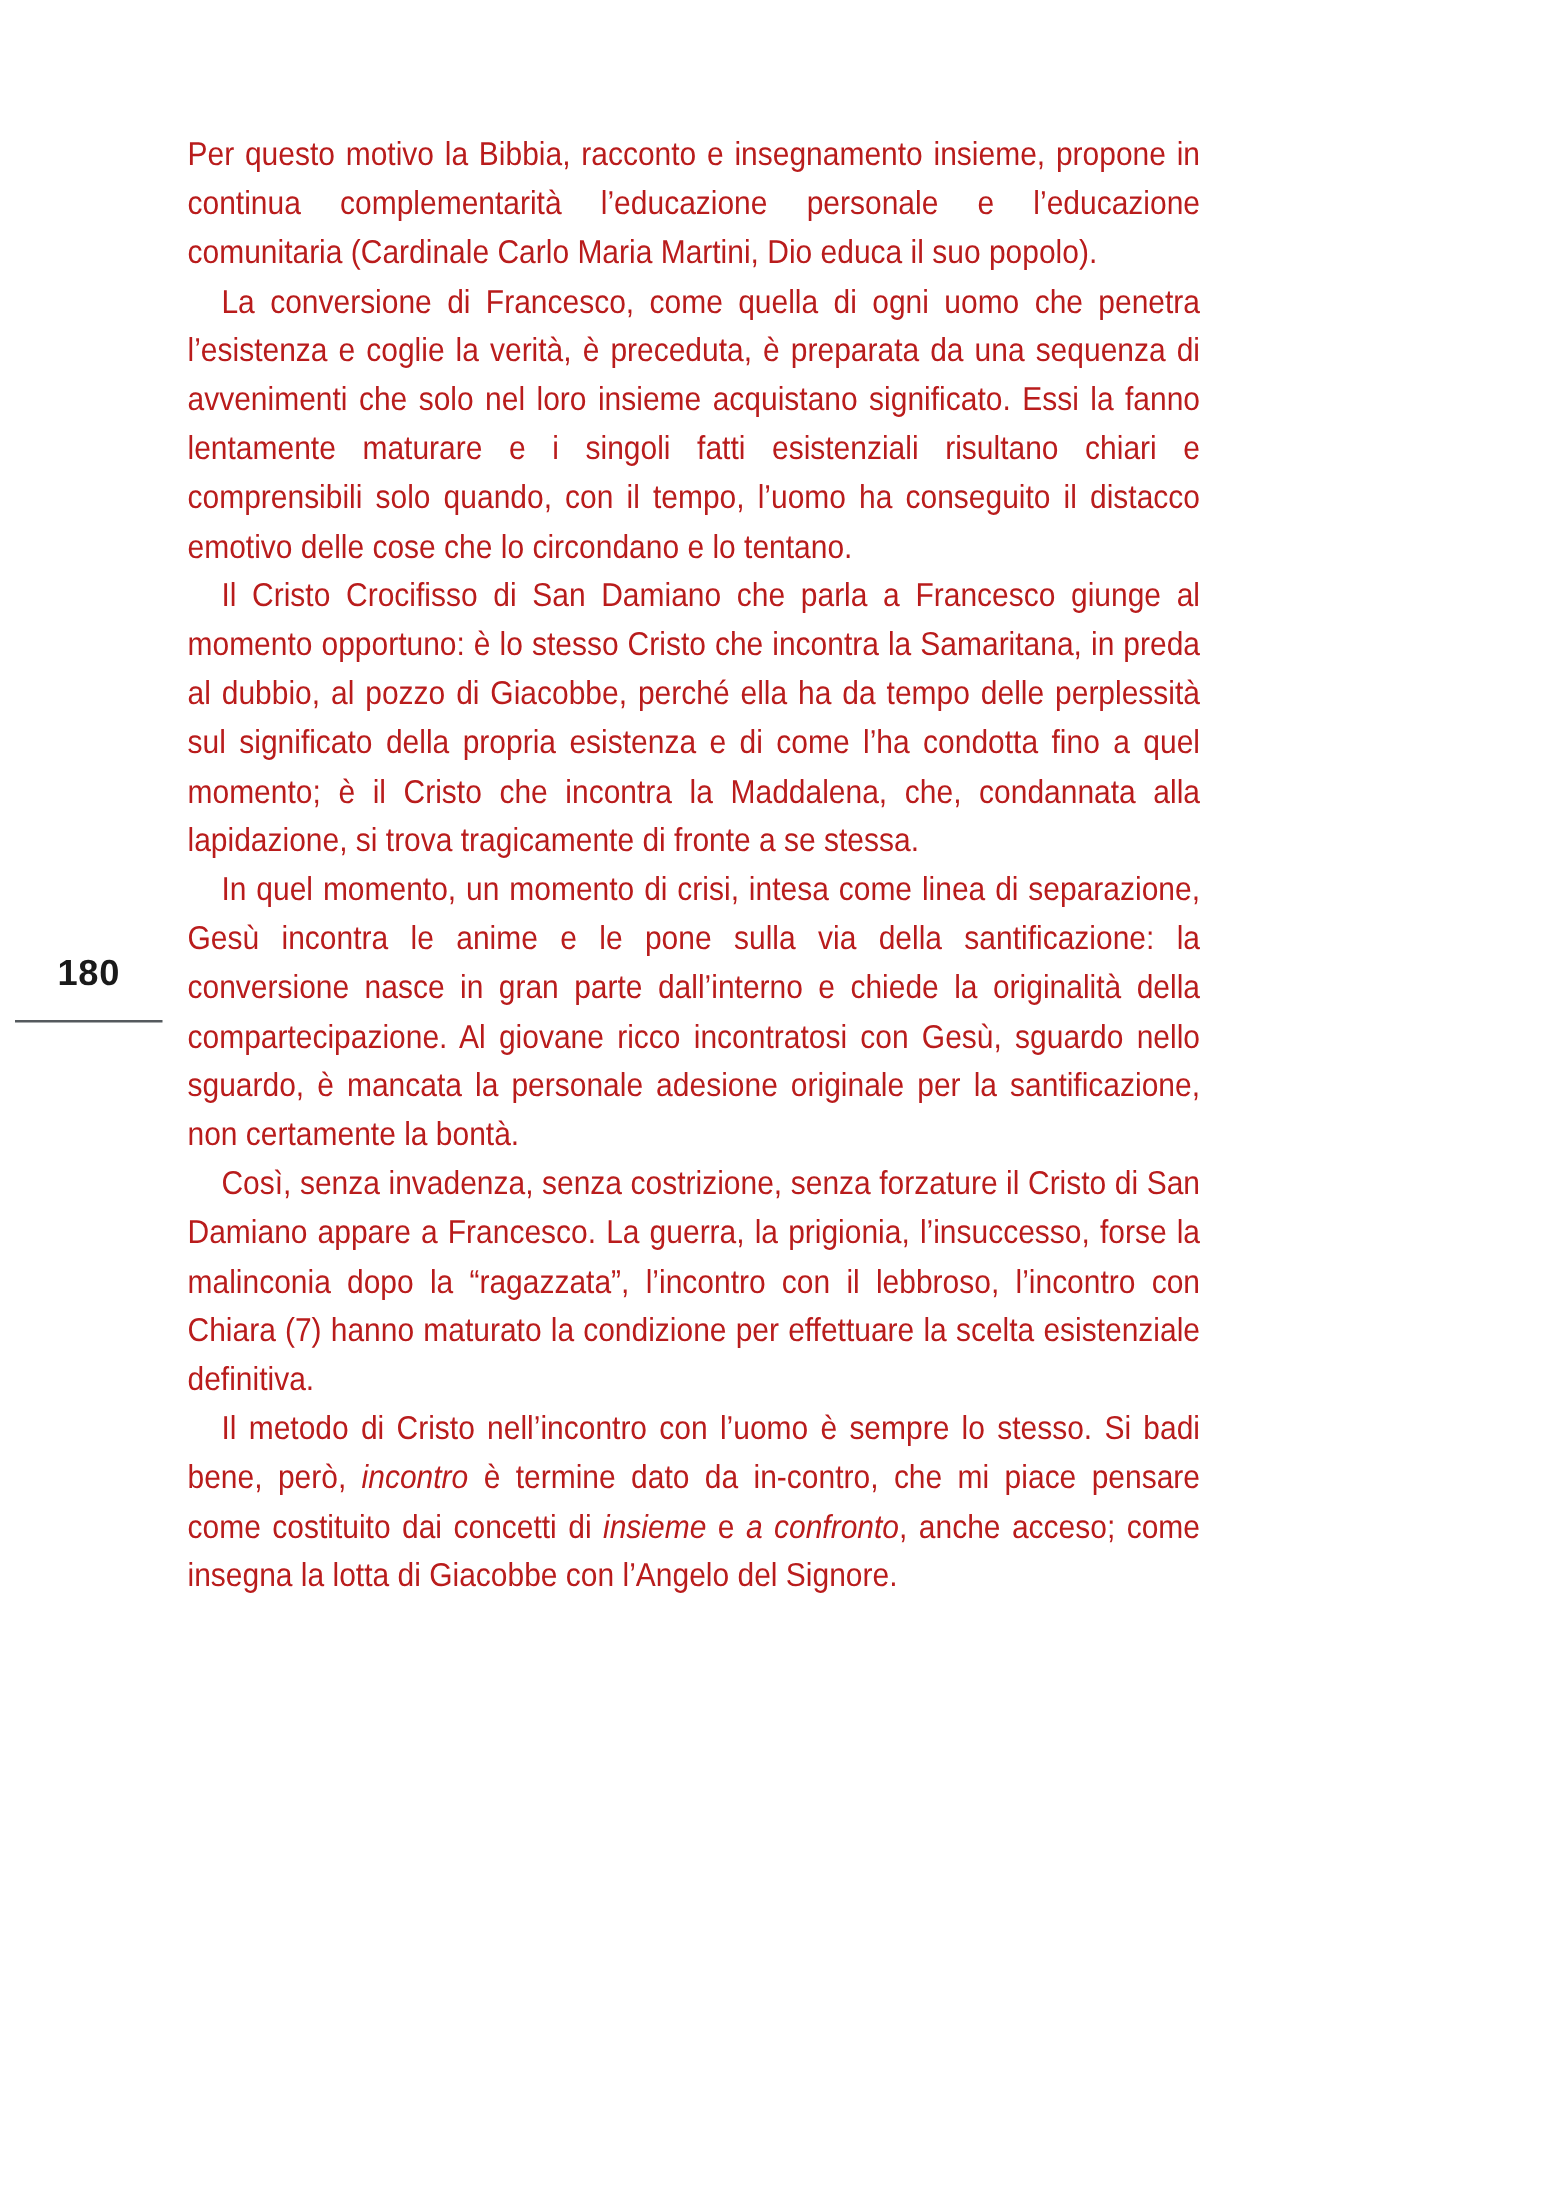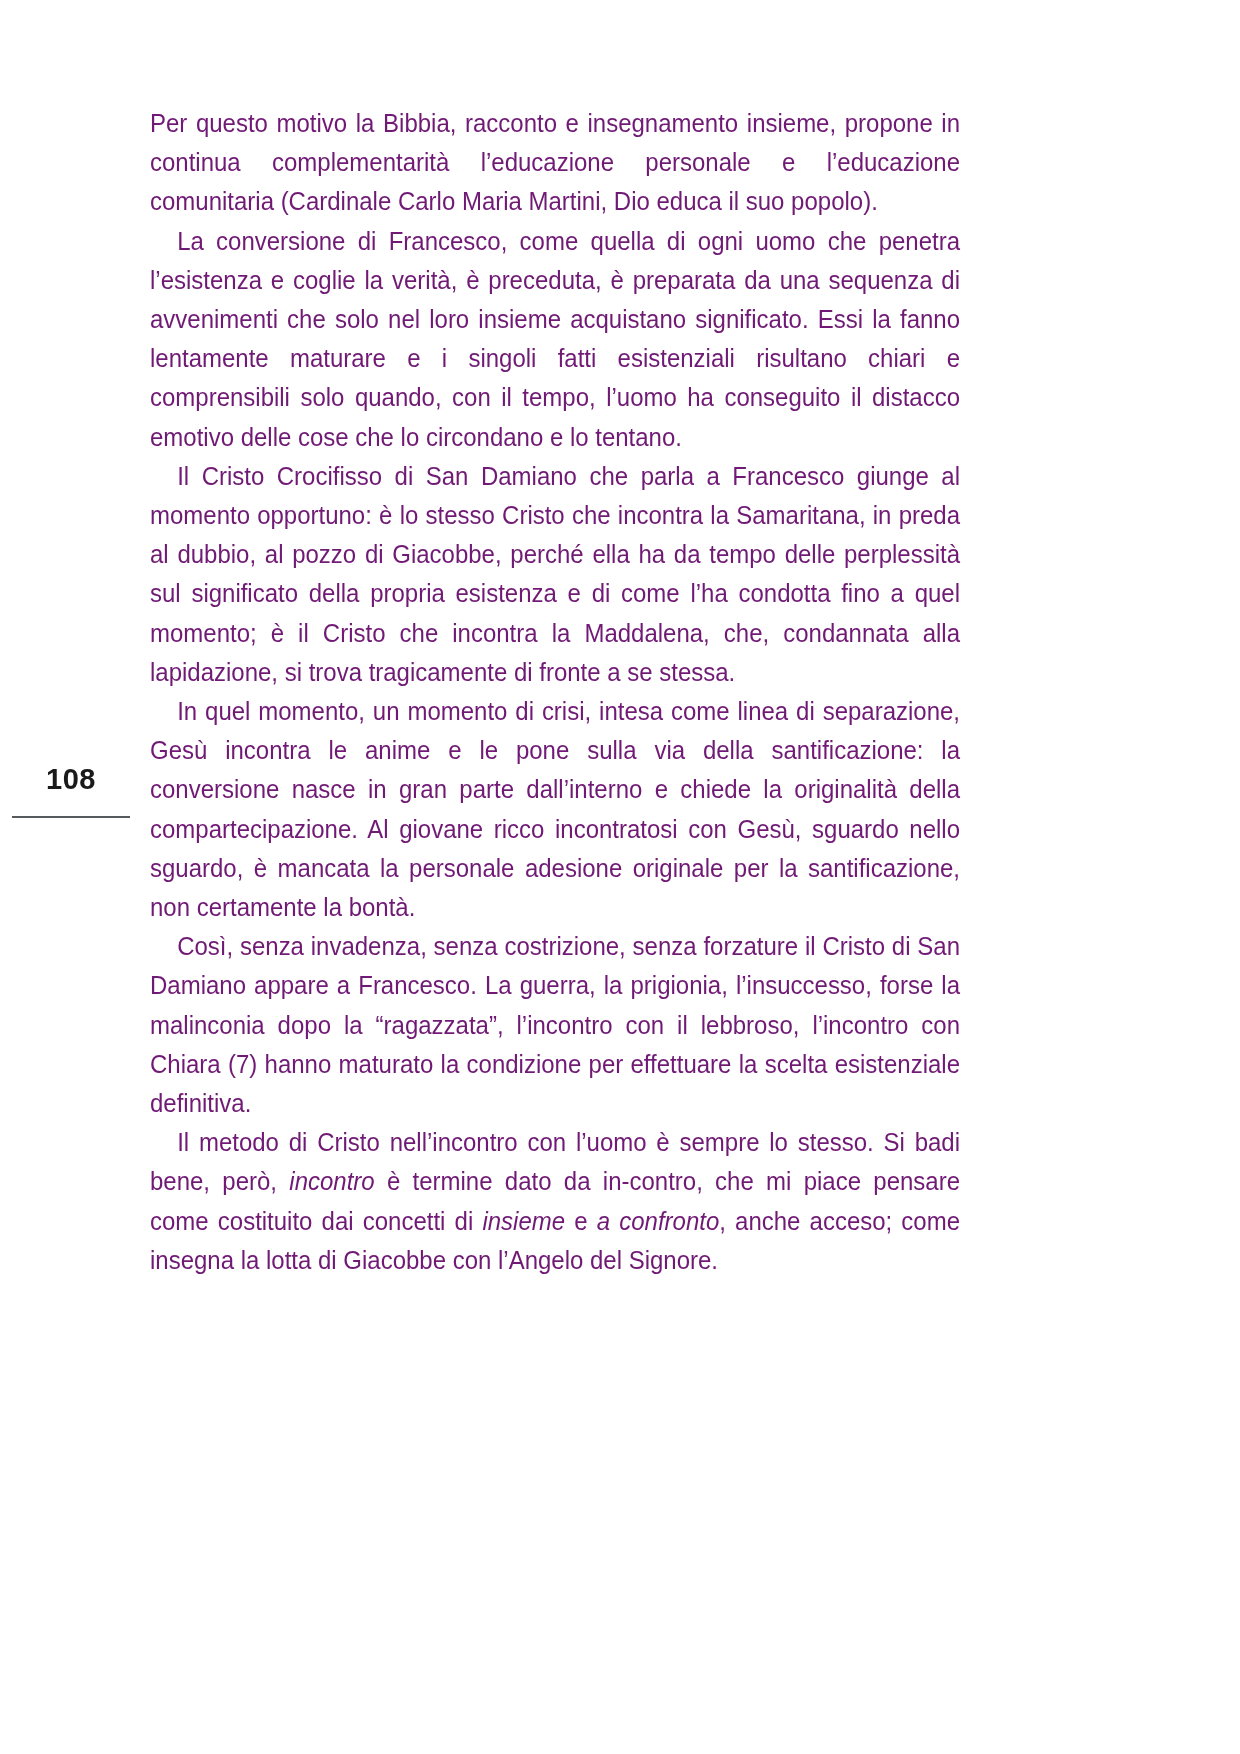--- a/index.html
+++ b/index.html
@@ -54,21 +54,21 @@
     top: 104px;
     width: 810px;
   }
 
   .para {
     margin: 0;
     font-size: 26.5px;
     line-height: 39.2px;
     text-align: justify;
     text-justify: inter-word;
-    color: #701a75;
+    color: #b91c1c;
     font-stretch: condensed;
     transform-origin: left top;
     hyphens: none;
     word-spacing: 0px;
   }
   
   .para > .squeeze {
     display: block;
     transform: scaleX(0.905);
     transform-origin: left top;
@@ -80,21 +80,21 @@
   .para em {
     font-style: italic;
   }
 </style>
 </head>
 <body>
 
 <div class="page">
 
   <div class="folio-block">
-    <span class="folio-number">108</span>
+    <span class="folio-number">180</span>
     <div class="folio-rule"></div>
   </div>
 
   <div class="text-column">
 
     <p class="para">
         <span class="squeeze">Per questo motivo la Bibbia, racconto e insegnamento insieme, propone in continua complementarità l’educazione personale e l’educazione comunitaria (Cardinale Carlo Maria Martini, Dio educa il suo popolo).</span>
       </p>
 
     <p class="para indent">

